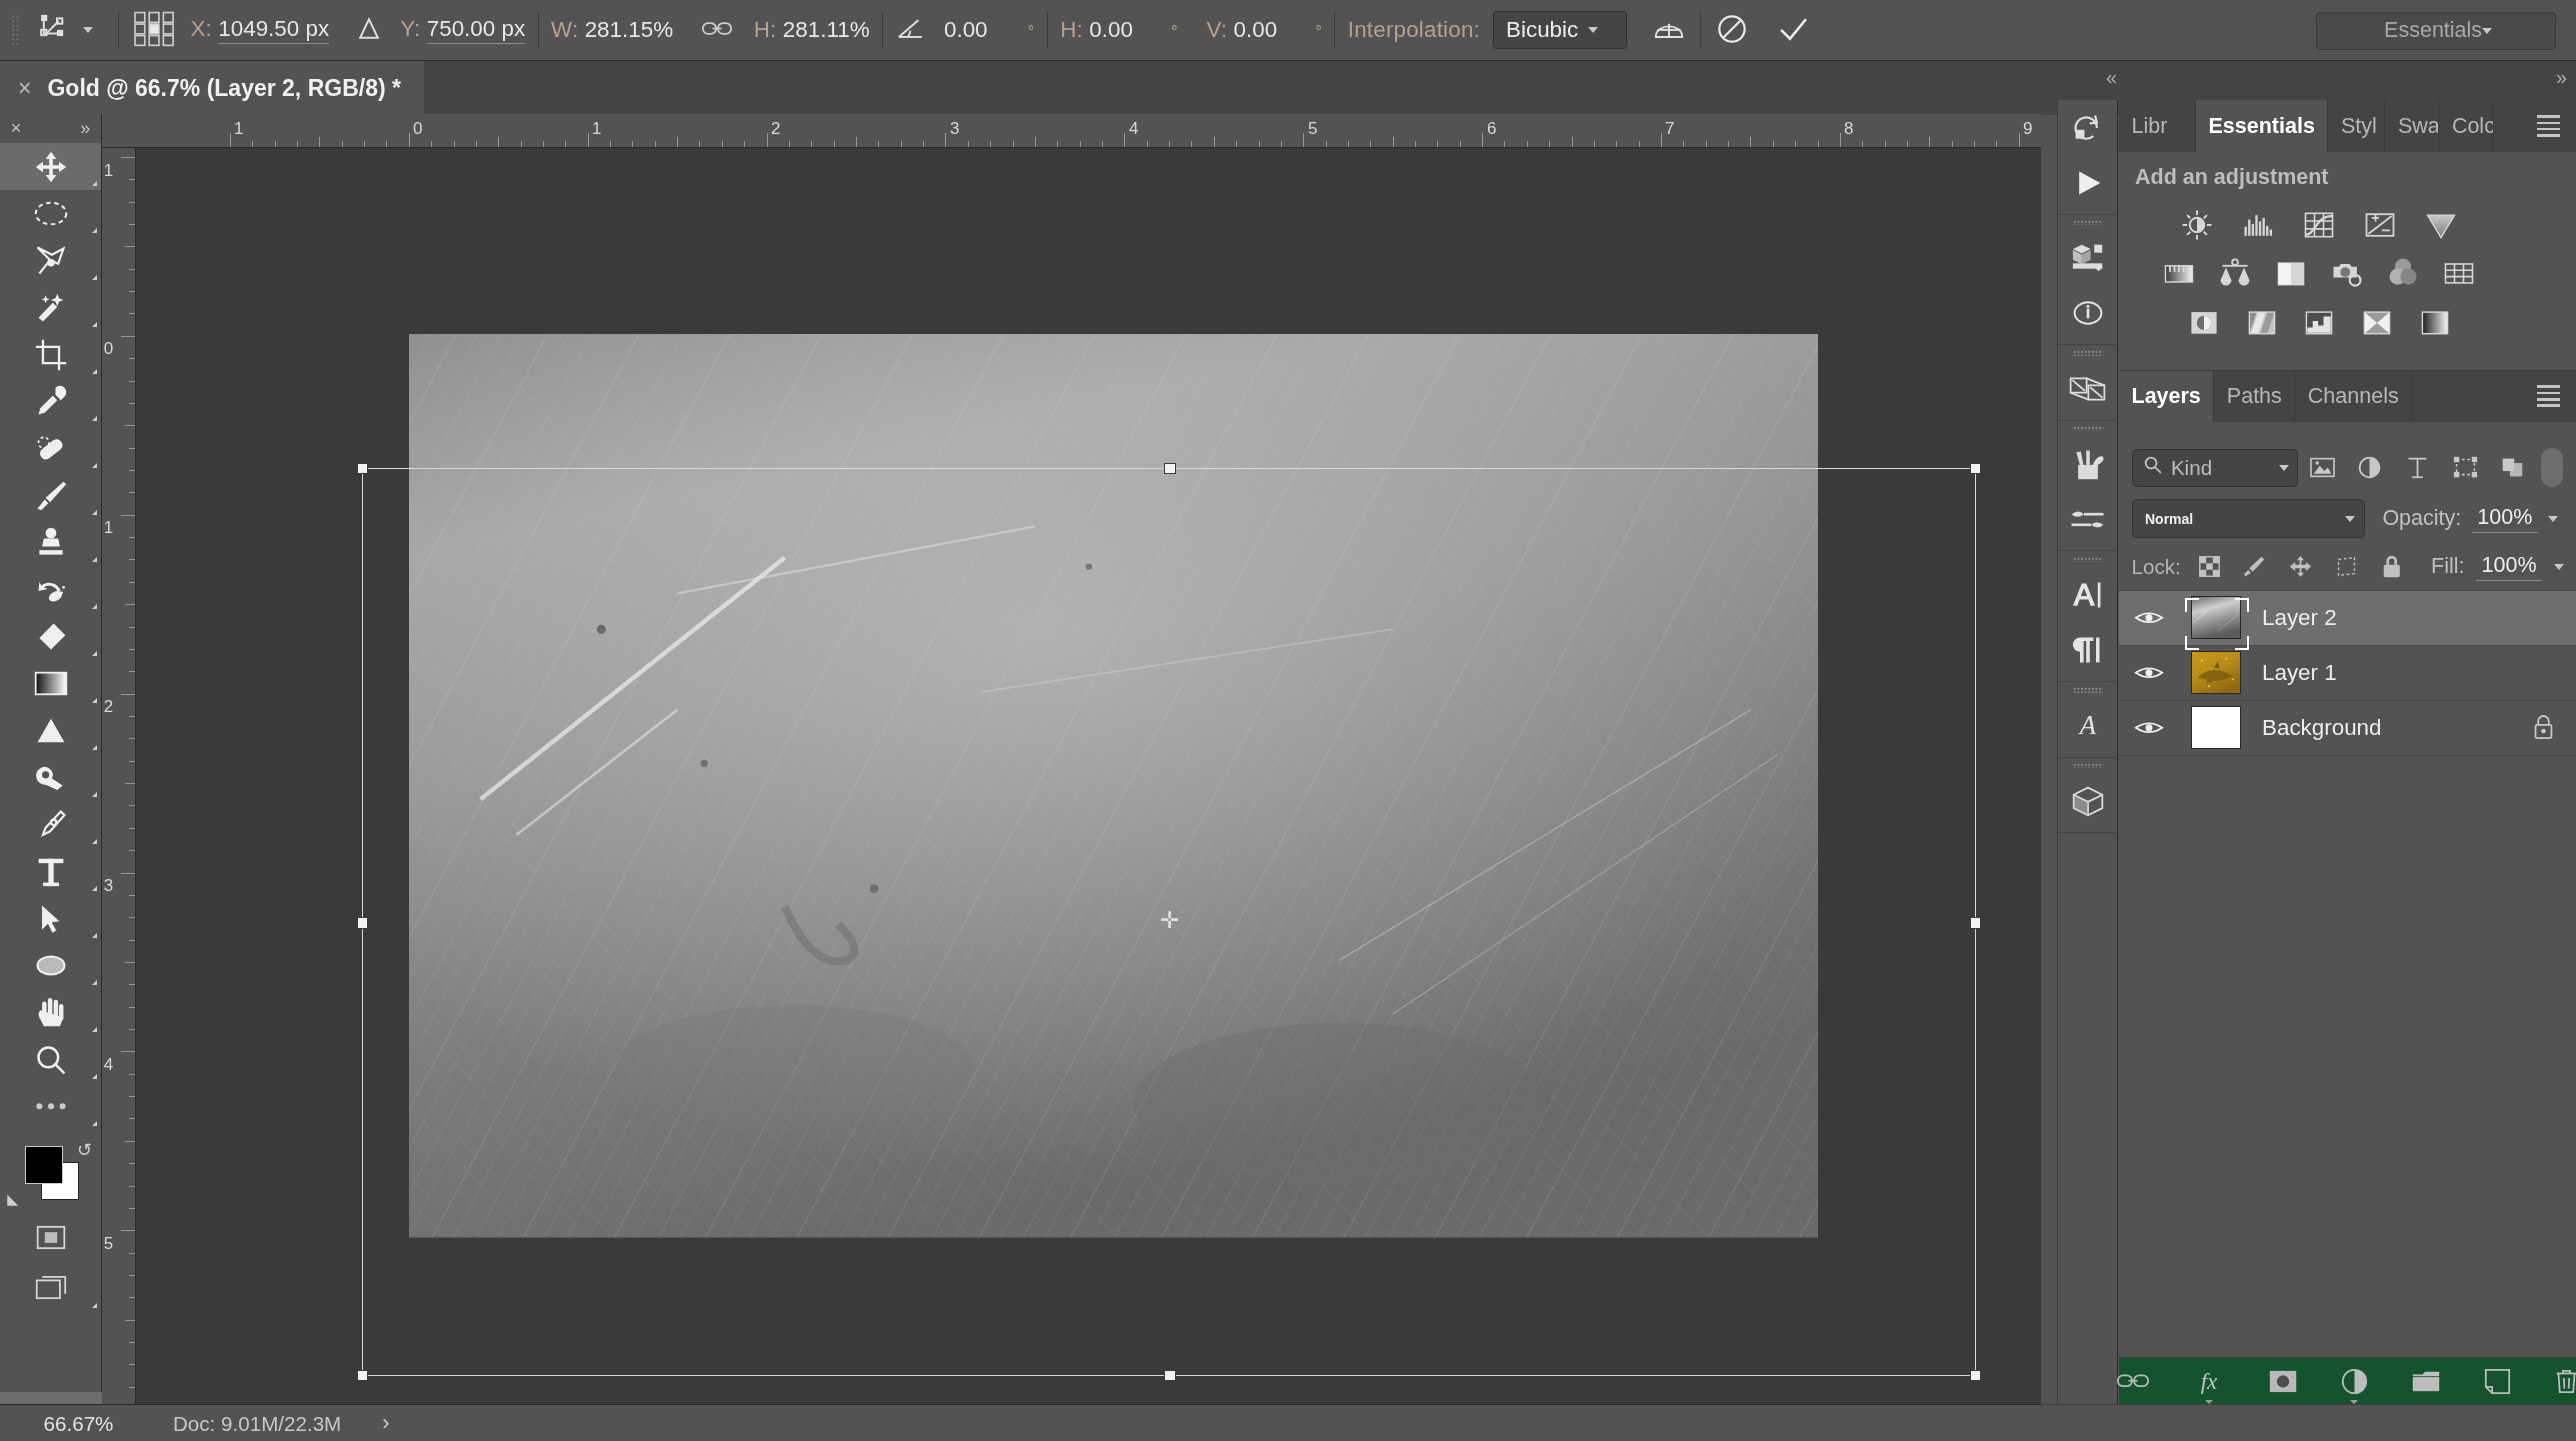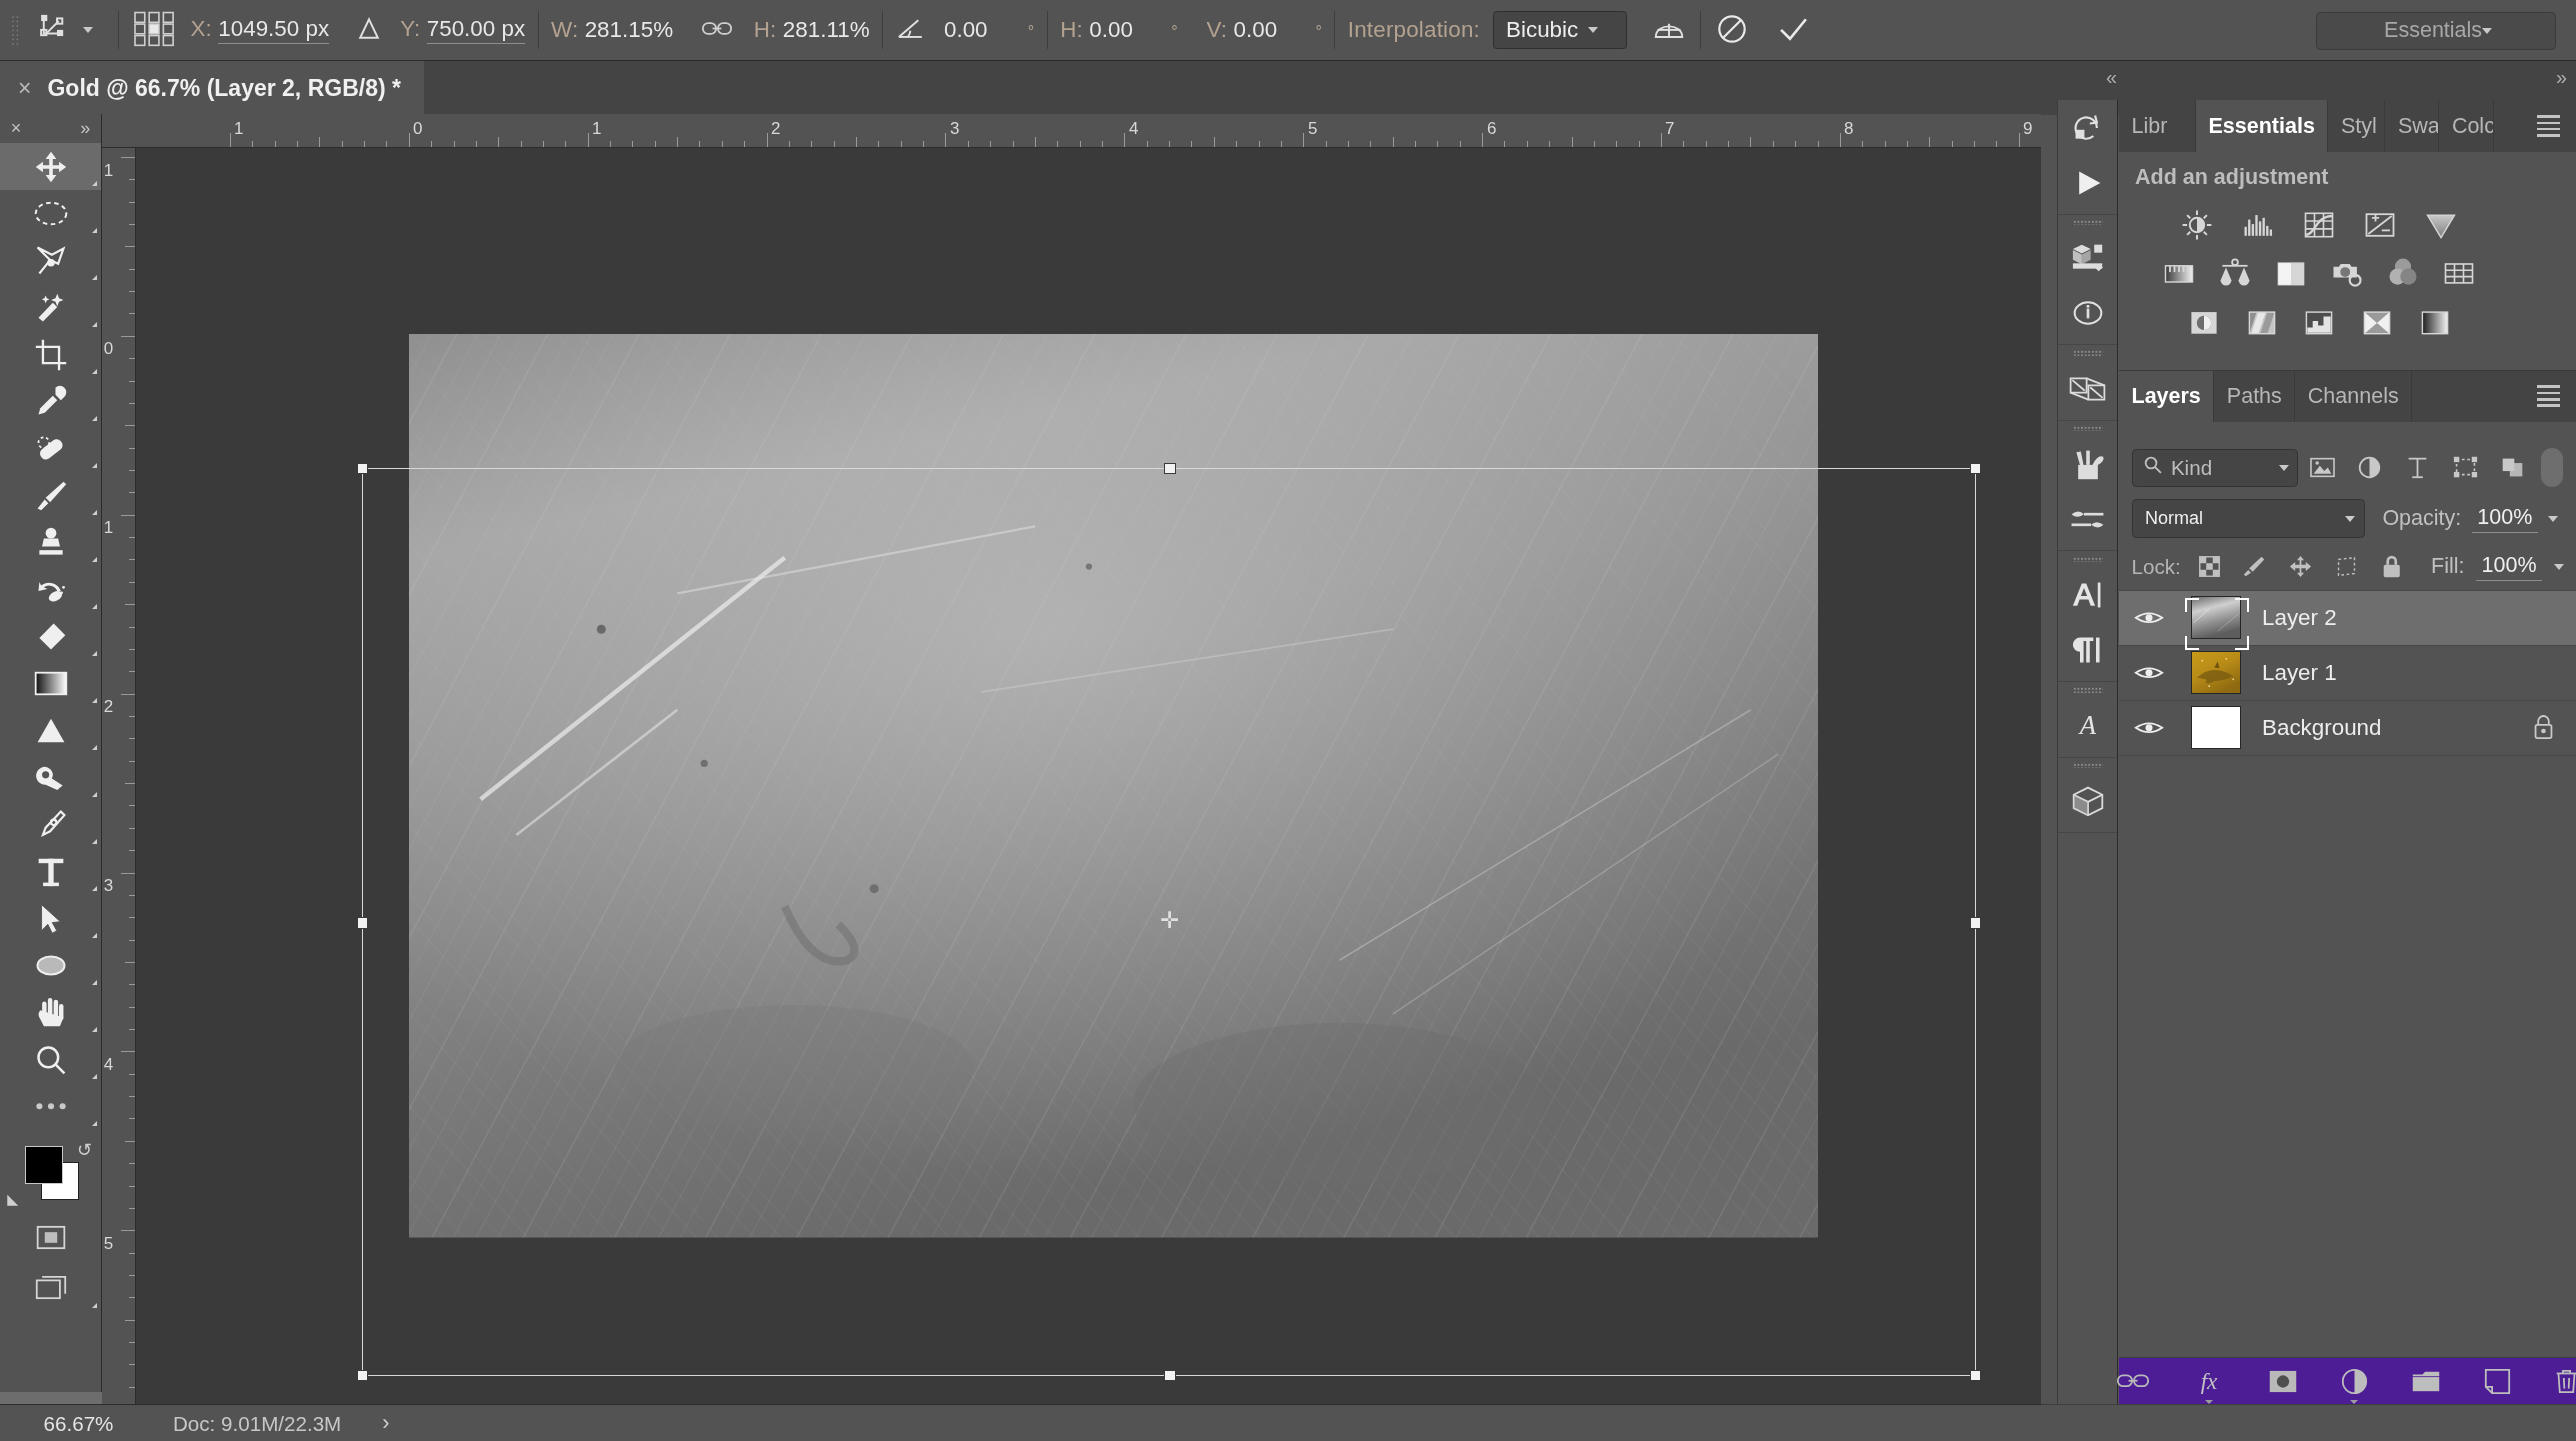--- a/index.html
+++ b/index.html
@@ -119,41 +119,41 @@
   .kind { flex:0 0 auto; width:166px; height:38px; background:#454545; border:0.9px solid #333;
     border-radius:4.5px; display:flex; align-items:center; gap:8px; padding:0 7.2px 0 10.7px; }
   .kind span { font-size:20.6px; color:#bdbdbd; }
   .fico { width:47px; height:38px; display:flex; align-items:center; justify-content:center; }
   .pill { width:23px; height:39px; border-radius:11.6px; background:#6e6e6e; margin-left:3.6px; }
 
   .mode-row { display:flex; align-items:center; height:50px; padding:0 12.5px; gap:10.7px; }
   .mode-combo { width:233px; height:39px; background:#454545; border:0.9px solid #333;
     border-radius:4.5px; display:flex; align-items:center; justify-content:space-between;
     padding:0 9px 0 12.5px; }
-  .mode-combo span { font-size:18px; color:#f0f0f0; }
+  .mode-combo span { font-size:14px; color:#f0f0f0;font-weight:bold; }
   .op-lbl { font-size:21.5px; color:#c0c0c0; margin-left:7.2px; }
   .op-val { font-size:21.5px; color:#f0f0f0; border-bottom:0.9px solid #8d8d8d; padding:0 5.4px 1.8px 5.4px; }
 
   .lock-row { display:flex; align-items:center; height:47px; padding:0 12.5px; gap:11.6px;
     border-bottom:0.9px solid #464646; }
   .lock-lbl { font-size:20.6px; color:#b5b5b5; }
   .lico { width:34px; height:32px; display:flex; align-items:center; justify-content:center; }
 
   .layer-list { }
   .layer-row { display:flex; align-items:center; height:55px; border-bottom:0.9px solid #474747; }
   .layer-row.sel { background:#6e6e6e; }
   .eye-cell { width:59px; display:flex; align-items:center; justify-content:center; }
   .thumb-cell { width:75px; display:flex; align-items:center; justify-content:center; position:relative; }
   .thumb { width:50px; height:43px; border:1.8px solid #262626; }
   .thumb-brackets { position:absolute; left:7.2px; top:1.8px; width:64px; height:52px; }
   .tbk { position:absolute; width:14.3px; height:14.3px; border:2.7px solid #fff; }
   .layer-name { font-size:22.4px; color:#ededed; padding-left:9px; }
   .layer-lock { margin-left:auto; padding-right:21.5px; display:flex; align-items:center; }
 
-  .layer-footer { position:absolute; left:0; right:0; bottom:0; height:47px; background:#4c1d95;
+  .layer-footer { position:absolute; left:0; right:0; bottom:0; height:47px; background:#14532d;
     border-top:0.9px solid #3d3d3d; display:flex; align-items:center; justify-content:center; gap:43px; }
   .lf-ico { width:39px; height:36px; display:flex; align-items:center; justify-content:center; position:relative; }
   .lf-ico .dn { position:absolute; bottom:-5.4px; left:50%; margin-left:-4.5px; width:0;height:0;
     border-left:4.5px solid transparent;border-right:4.5px solid transparent;border-top:4.5px solid #9b9b9b; }
   .dockbottom { position:absolute; left:2041px; right:0; bottom:0; height:38px; background:#535353;
     border-top:0.9px solid #3d3d3d; }
 </style>
 </head>
 <body>
 

